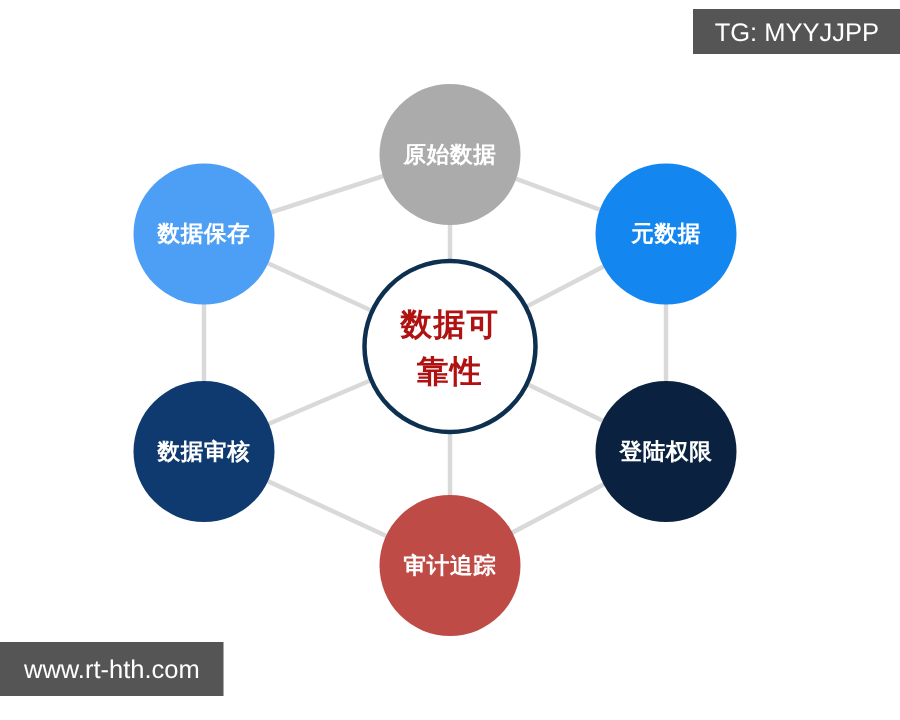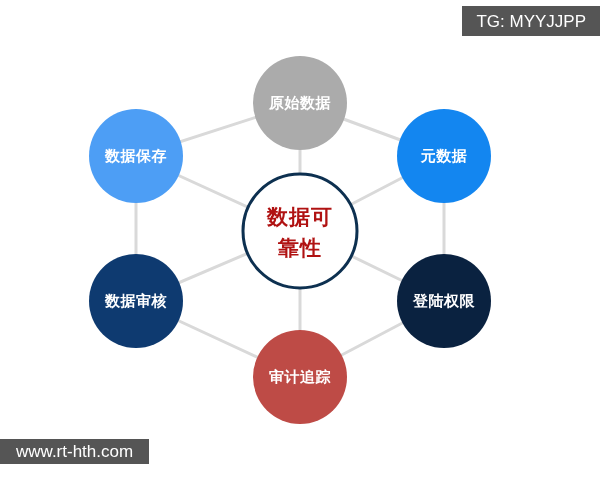--- a/index.html
+++ b/index.html
@@ -61,21 +61,21 @@
   }
   #badge-tg {
     right: 0;
     top: 6px;
     height: 30px;
     padding: 0 14px 0 14px;
   }
   #badge-site {
     left: 0;
     bottom: 16px;
-    height: 25px;
+    height: 36px;
     padding: 0 16px 0 16px;
   }
 </style>
 </head>
 <body>
 
 <div id="stage">
 
   <svg id="diagram-svg" viewBox="0 0 600 480">
 

